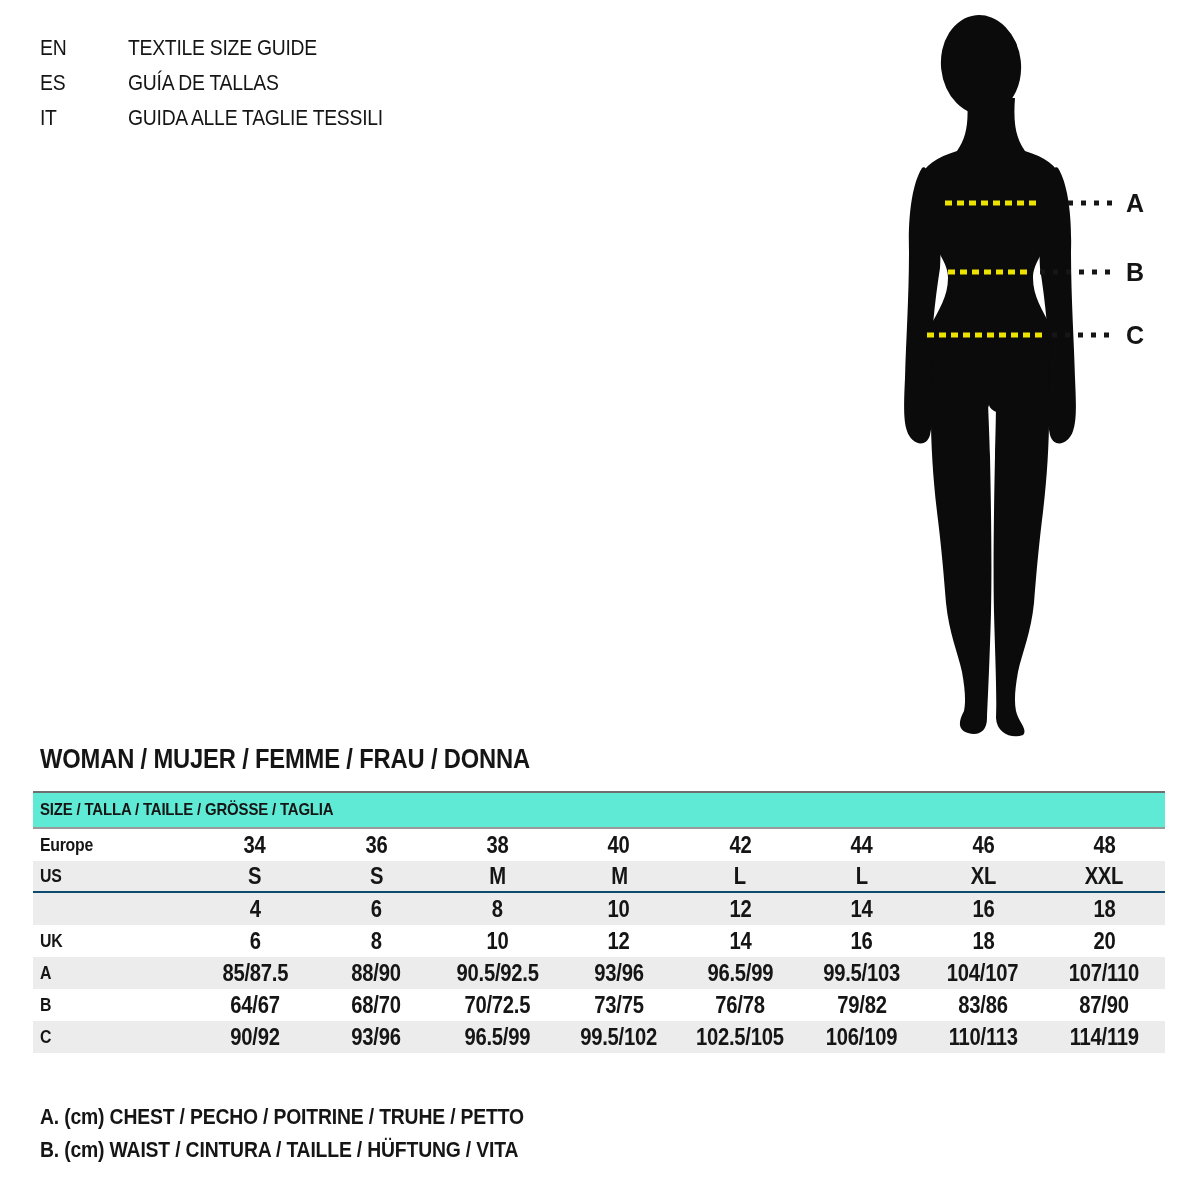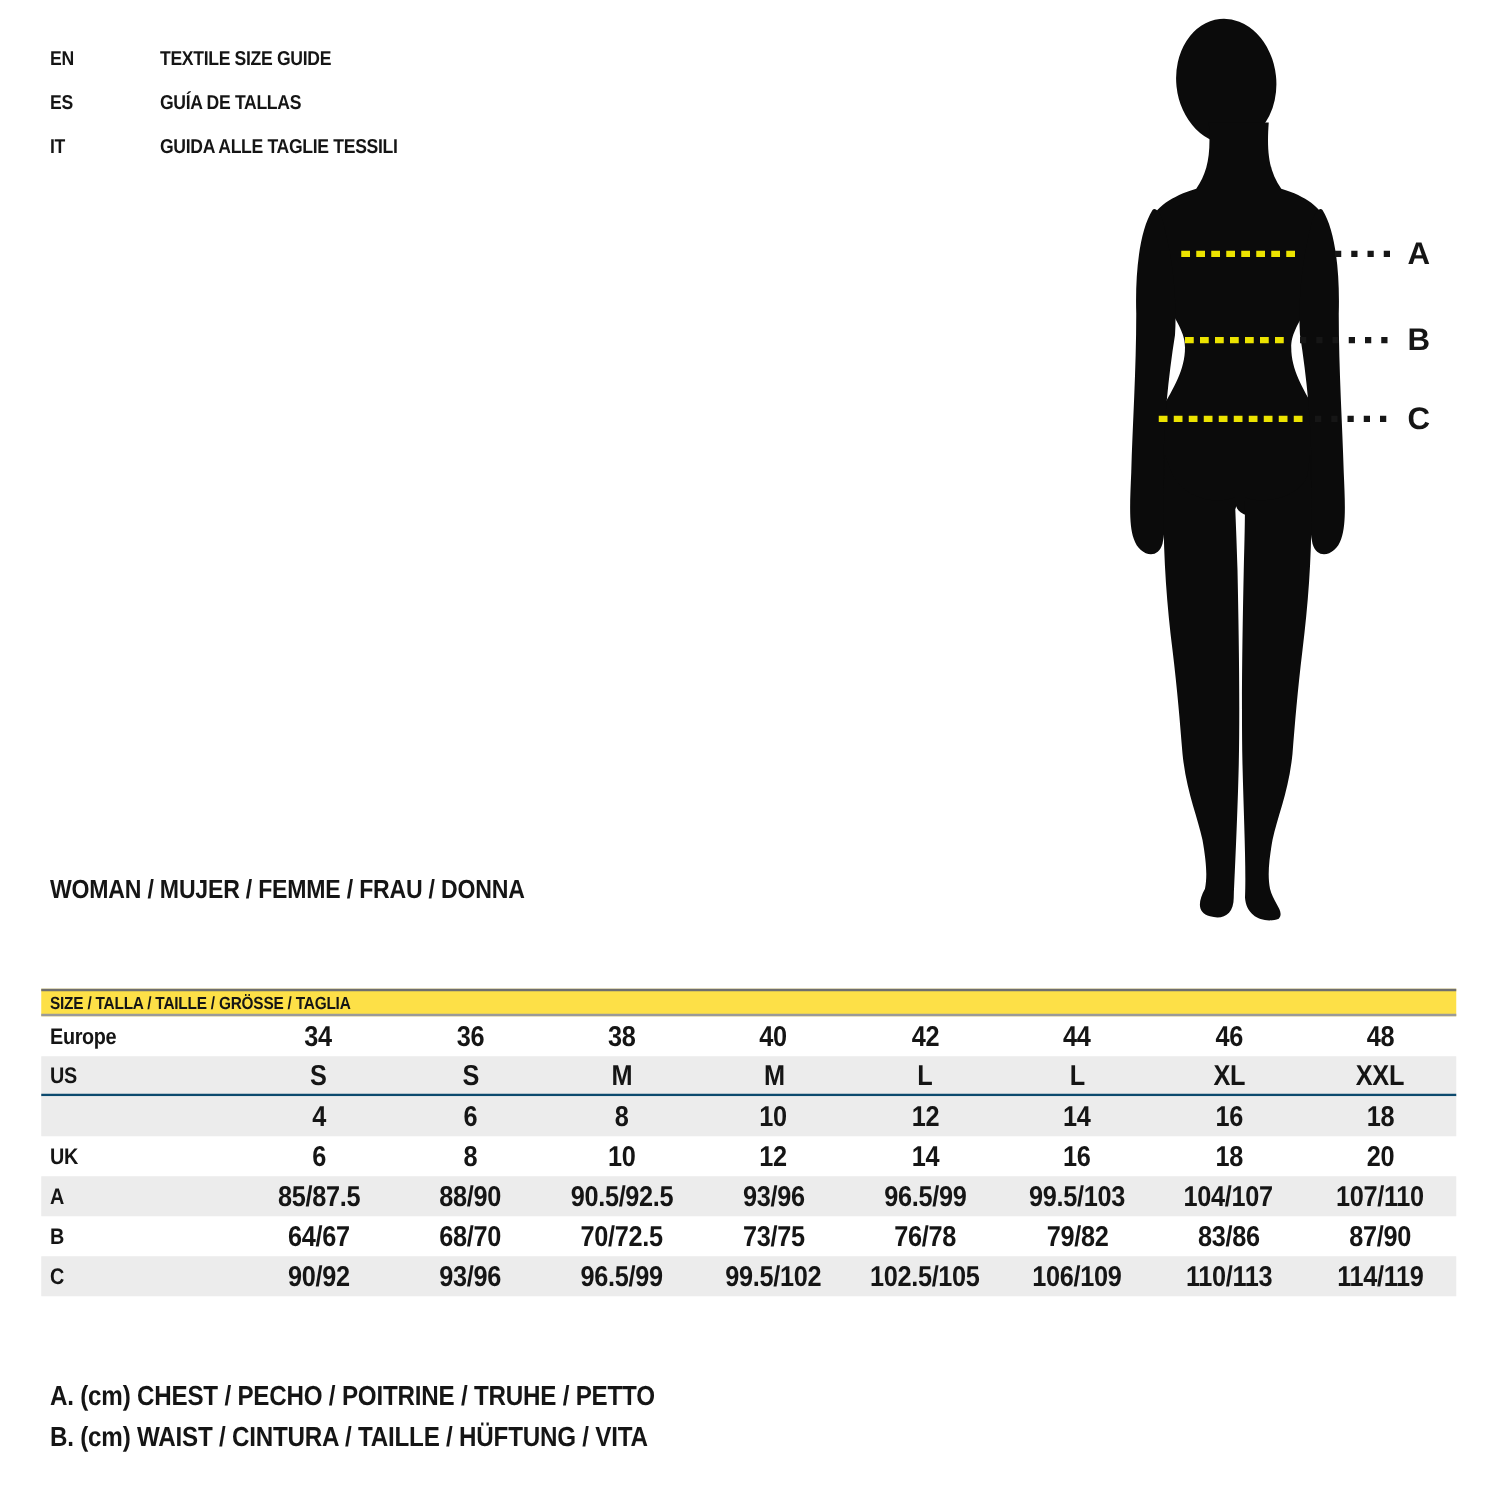--- a/index.html
+++ b/index.html
@@ -8,36 +8,36 @@
     background:#ffffff;color:#151515;
     font-family:"Liberation Sans",sans-serif;
   }
   .cnd{display:inline-block;white-space:nowrap}
   .cnd-l{transform:scaleX(.88);transform-origin:0 50%}
   .cnd-c{transform:scaleX(.88);transform-origin:50% 50%}
 
   
   .langs{position:absolute;left:40px;top:30px}
   .lang-row{display:grid;grid-template-columns:88px 1fr;height:35px;align-items:center;
-    font-weight:700;font-size:16px;letter-spacing:-.3px}
+    font-weight:400;font-size:22px;letter-spacing:-.3px}
 
   
   .figure-area{position:absolute;left:900px;top:8px;width:220px;height:732px}
   .figure-area svg{display:block}
   .mlabel{position:absolute;left:1126px;font-weight:700;font-size:25px;line-height:30px}
   .m0{top:188px}.m1{top:257px}.m2{top:320px}
 
   
-  .section-title{position:absolute;left:40px;top:700px;font-weight:700;font-size:21px;letter-spacing:-.2px}
+  .section-title{position:absolute;left:40px;top:744px;font-weight:700;font-size:27px;letter-spacing:-.2px}
 
   
   .stable{position:absolute;left:33px;top:791px;width:1132px}
-  .thead{height:22px;display:flex;align-items:center;box-sizing:border-box;
-    background:#fde047;border-top:2px solid #6f6f6f;border-bottom:2px solid #9a9a9a;
-    font-weight:700;font-size:14px;padding-left:7px;letter-spacing:-.2px}
+  .thead{height:38px;display:flex;align-items:center;box-sizing:border-box;
+    background:#5eead4;border-top:2px solid #6f6f6f;border-bottom:2px solid #9a9a9a;
+    font-weight:700;font-size:17px;padding-left:7px;letter-spacing:-.2px}
   .trow{display:flex;height:32px;align-items:center;box-sizing:border-box}
   .trow.shade{background:#ececec}
   .trow.gap-below{border-bottom:2px solid #0c4a6e}
   .cell{width:122px;text-align:center;font-weight:700;font-size:23px;letter-spacing:-.3px}
   .cell.lab{width:155px;text-align:left;padding-left:7px;font-size:18px}
 
   
   .legend{position:absolute;left:40px;top:1100px}
   .legend-line{height:33px;display:flex;align-items:center;font-weight:700;font-size:22px;letter-spacing:-.2px}
 </style>

